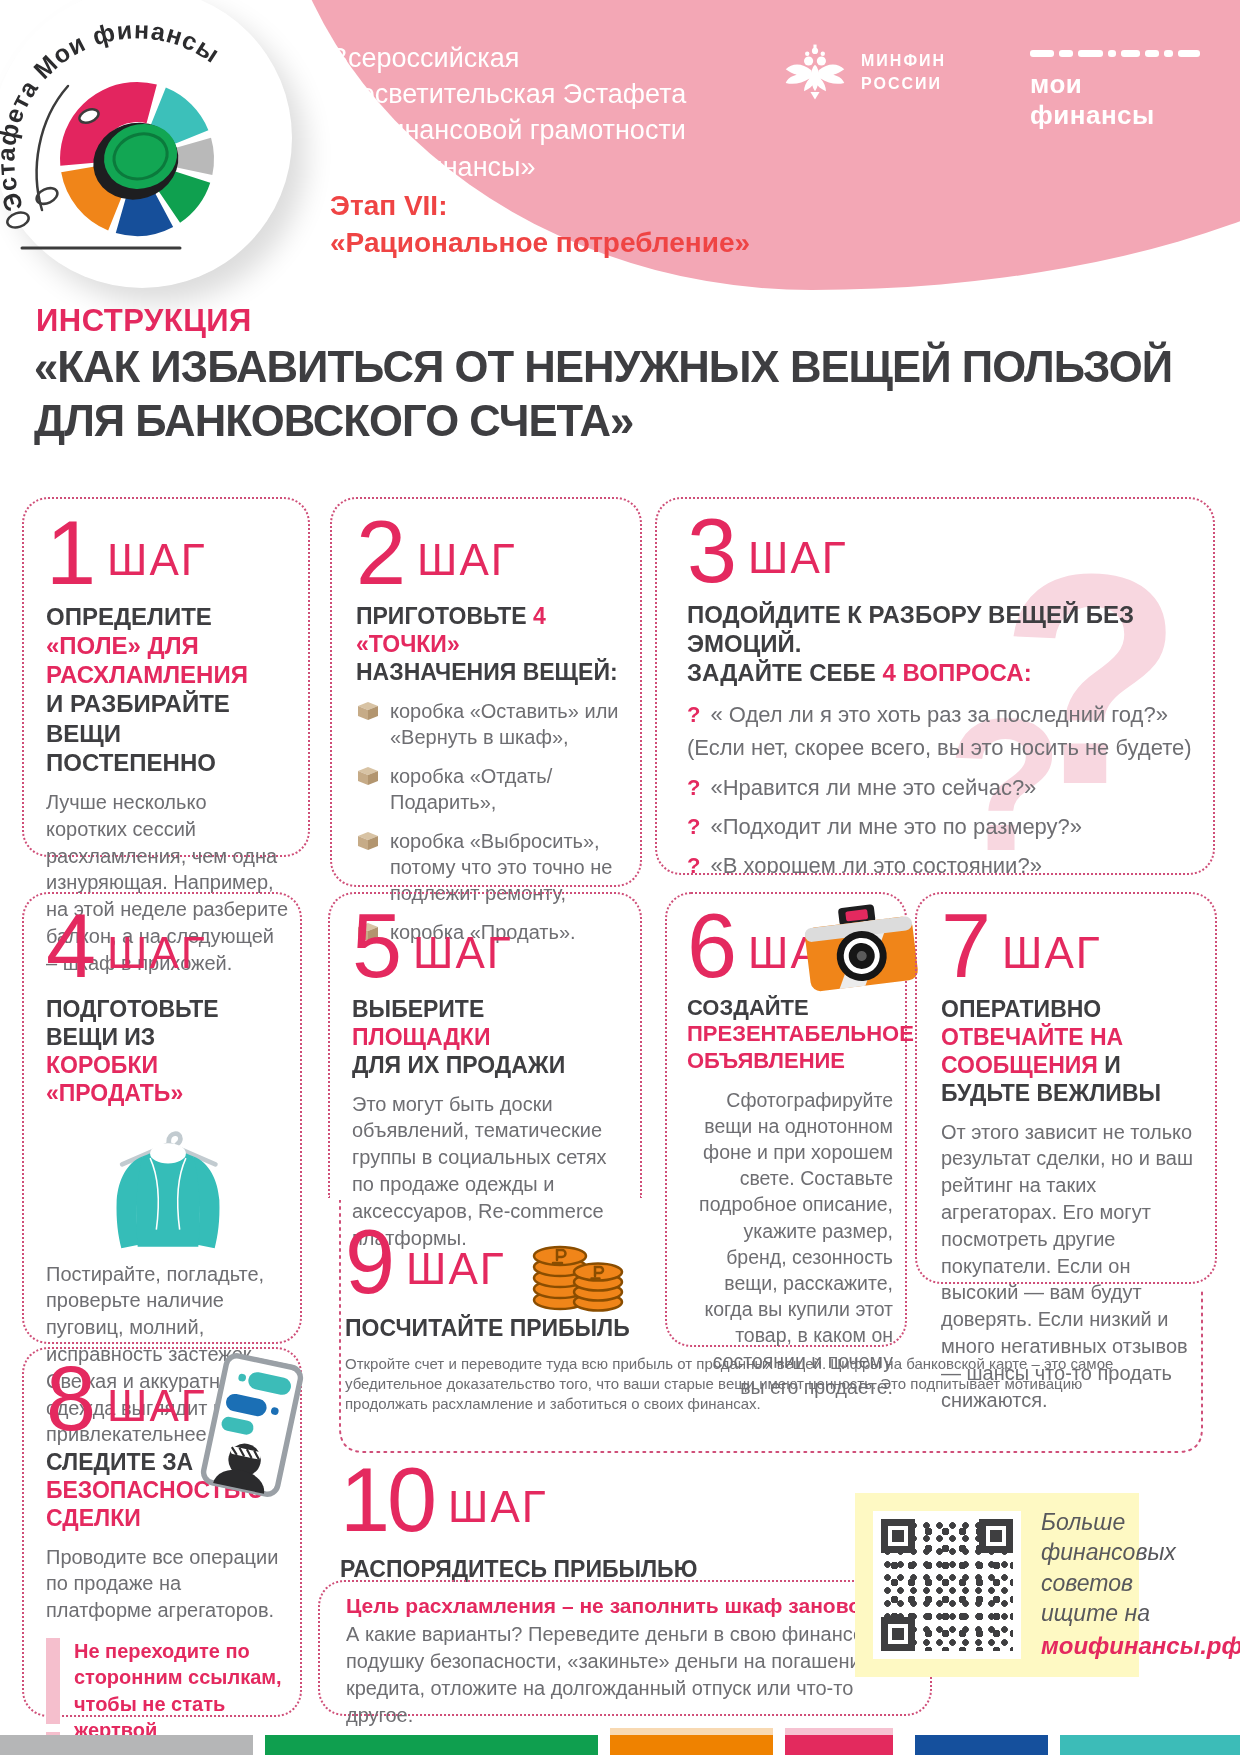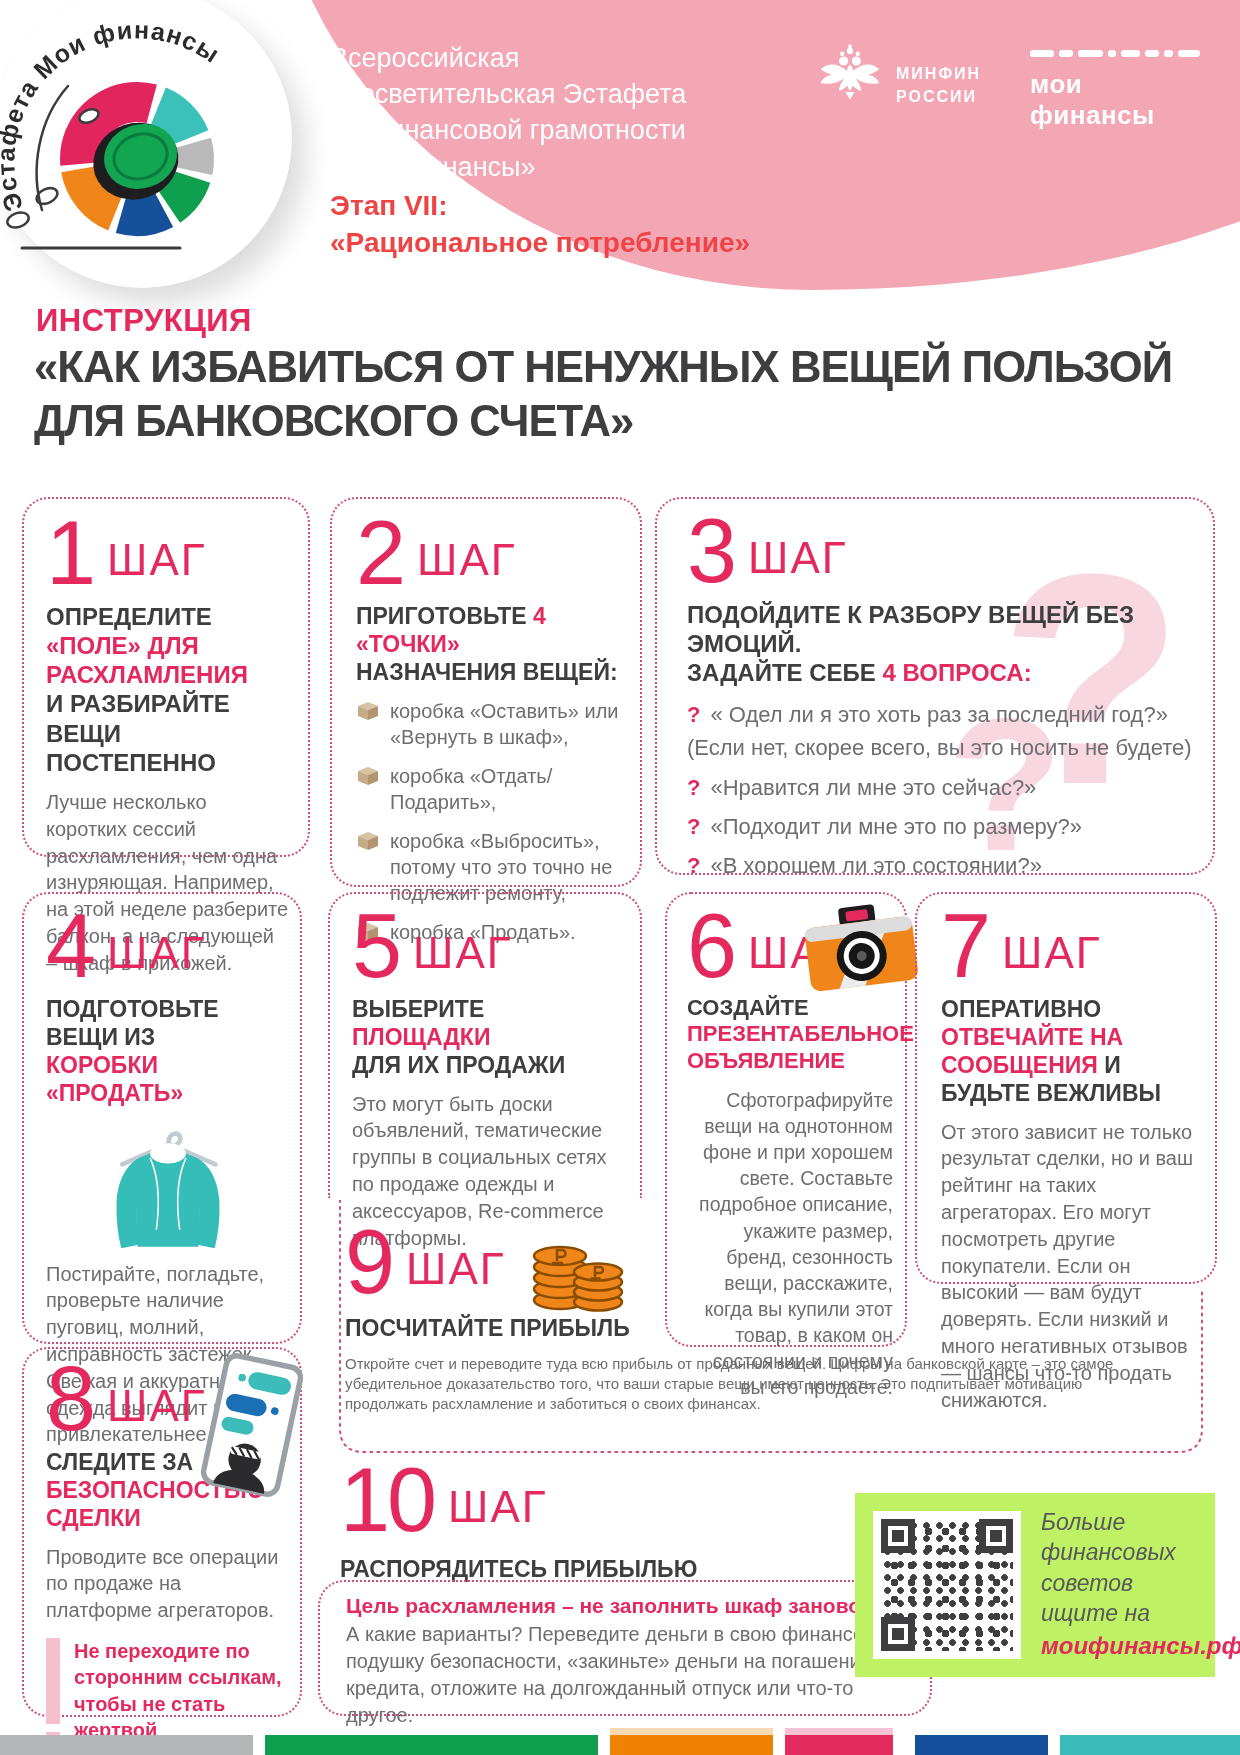--- a/index.html
+++ b/index.html
@@ -14,21 +14,21 @@
   body{font-family:"Liberation Sans",sans-serif;}
   #page{position:relative;width:1240px;height:1755px;background:#fff;overflow:hidden;}
 
   
   .pink-blob{position:absolute;left:272px;top:-175px;width:1200px;height:465px;background:var(--pinkbg);
     border-radius:0 0 55% 45% / 0 0 62% 100%;}
   .logo-circle{position:absolute;left:-8px;top:-12px;width:300px;height:300px;border-radius:50%;
     background:#fff;box-shadow:14px 16px 28px rgba(0,0,0,.14);}
   .hdr-program{position:absolute;left:330px;top:40px;color:#fff;font-size:27px;line-height:1.34;font-weight:400;}
   .hdr-stage{position:absolute;left:330px;top:188px;color:#ef4444;font-size:28px;line-height:1.32;font-weight:700;}
-  .minfin{position:absolute;left:818px;top:36px;display:flex;align-items:flex-end;gap:14px;color:#fff;}
+  .minfin{position:absolute;left:783px;top:36px;display:flex;align-items:center;gap:14px;color:#fff;}
   .minfin .t{font-size:16px;font-weight:700;letter-spacing:2px;line-height:1.45;}
   .myfin{position:absolute;left:1030px;top:50px;color:#fff;width:170px;}
   .myfin .dashes{display:flex;gap:5px;align-items:center;height:7px;}
   .myfin .dashes i{display:block;height:7px;background:#fff;border-radius:3px;}
   .myfin .lbl{font-size:26px;font-weight:700;margin-top:12px;letter-spacing:.5px;}
 
   
   .kicker{position:absolute;left:36px;top:303px;color:var(--accent);font-size:31px;font-weight:700;letter-spacing:.5px;}
   .big-title{position:absolute;left:34px;top:340px;width:1180px;color:var(--dark);
     font-size:45px;font-weight:700;line-height:1.2;letter-spacing:-1px;transform:scaleX(.97);transform-origin:left top;}
@@ -60,21 +60,21 @@
   .warn{display:flex;gap:14px;margin-top:14px;}
   .warn .bar{flex:0 0 14px;display:flex;flex-direction:column;gap:8px;}
   .warn .bar i{display:block;background:#f5bfcd;}
   .warn .bar i.b1{height:86px;}
   .warn .bar i.b2{height:16px;}
   .warn .txt{color:var(--accent);font-weight:700;font-size:20px;line-height:1.32;}
 
   .lead-pink{color:var(--accent);font-weight:700;font-size:21px;line-height:1.3;}
 
   
-  .qr-panel{position:absolute;left:855px;top:1493px;width:360px;height:184px;background:#bef264;}
+  .qr-panel{position:absolute;left:855px;top:1493px;width:284px;height:184px;background:#fef9c3;}
   .qr-code{position:absolute;left:18px;top:18px;width:148px;height:148px;background:#fff;}
   .qr-inner{position:absolute;left:8px;top:8px;right:8px;bottom:8px;
     background-image:radial-gradient(#3e3e40 34%,transparent 36%),radial-gradient(#3e3e40 30%,transparent 32%);
     background-size:13px 13px,17px 17px;background-position:0 0,5px 4px;}
   .finder{position:absolute;width:34px;height:34px;border:7px solid #3e3e40;background:#fff;box-sizing:border-box;}
   .finder::after{content:"";position:absolute;left:4px;top:4px;width:12px;height:12px;background:#3e3e40;}
   .qr-text{position:absolute;left:186px;top:14px;color:#58585c;font-size:23px;line-height:1.32;font-style:italic;}
   .qr-link{color:var(--accent);font-weight:700;font-style:italic;font-size:24px;margin-top:2px;}
 
   

